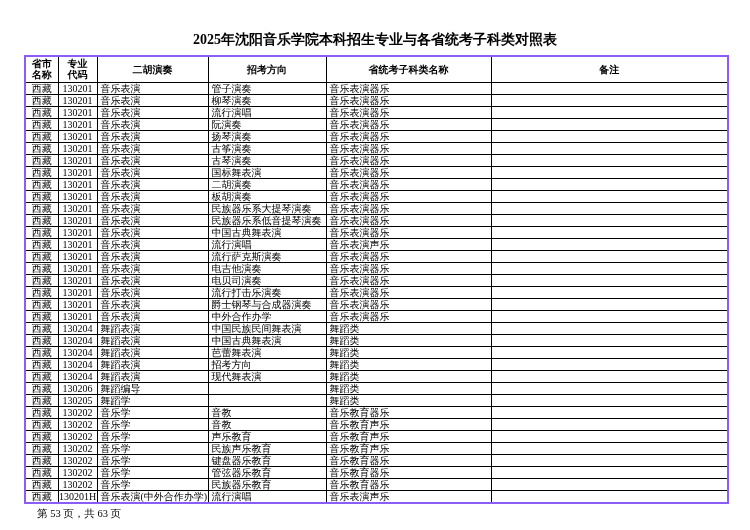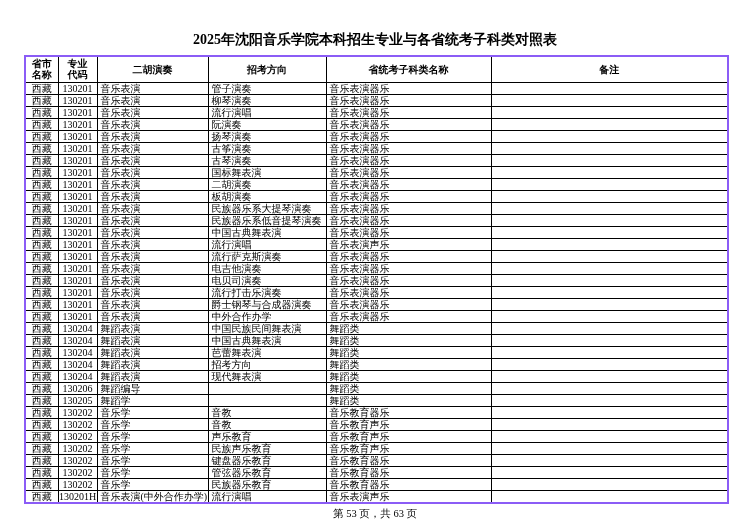--- a/index.html
+++ b/index.html
@@ -56,23 +56,24 @@
     padding: 0 0 0 3px;
     vertical-align: middle;
   }
   table.doc-table tbody td.c0,
   table.doc-table tbody td.c1 {
     text-align: center;
     padding: 0;
   }
   .footer {
     margin-top: 3px;
-    text-align: center;
+    text-align: left;
     font-size: 10.5px;
     line-height: 13px;
+    padding-left: 37px;
   }
 </style>
 </head>
 <body>
 
 <div class="page">
 
   <div class="title">2025年沈阳音乐学院本科招生专业与各省统考子科类对照表</div>
 
   <table class="doc-table">

